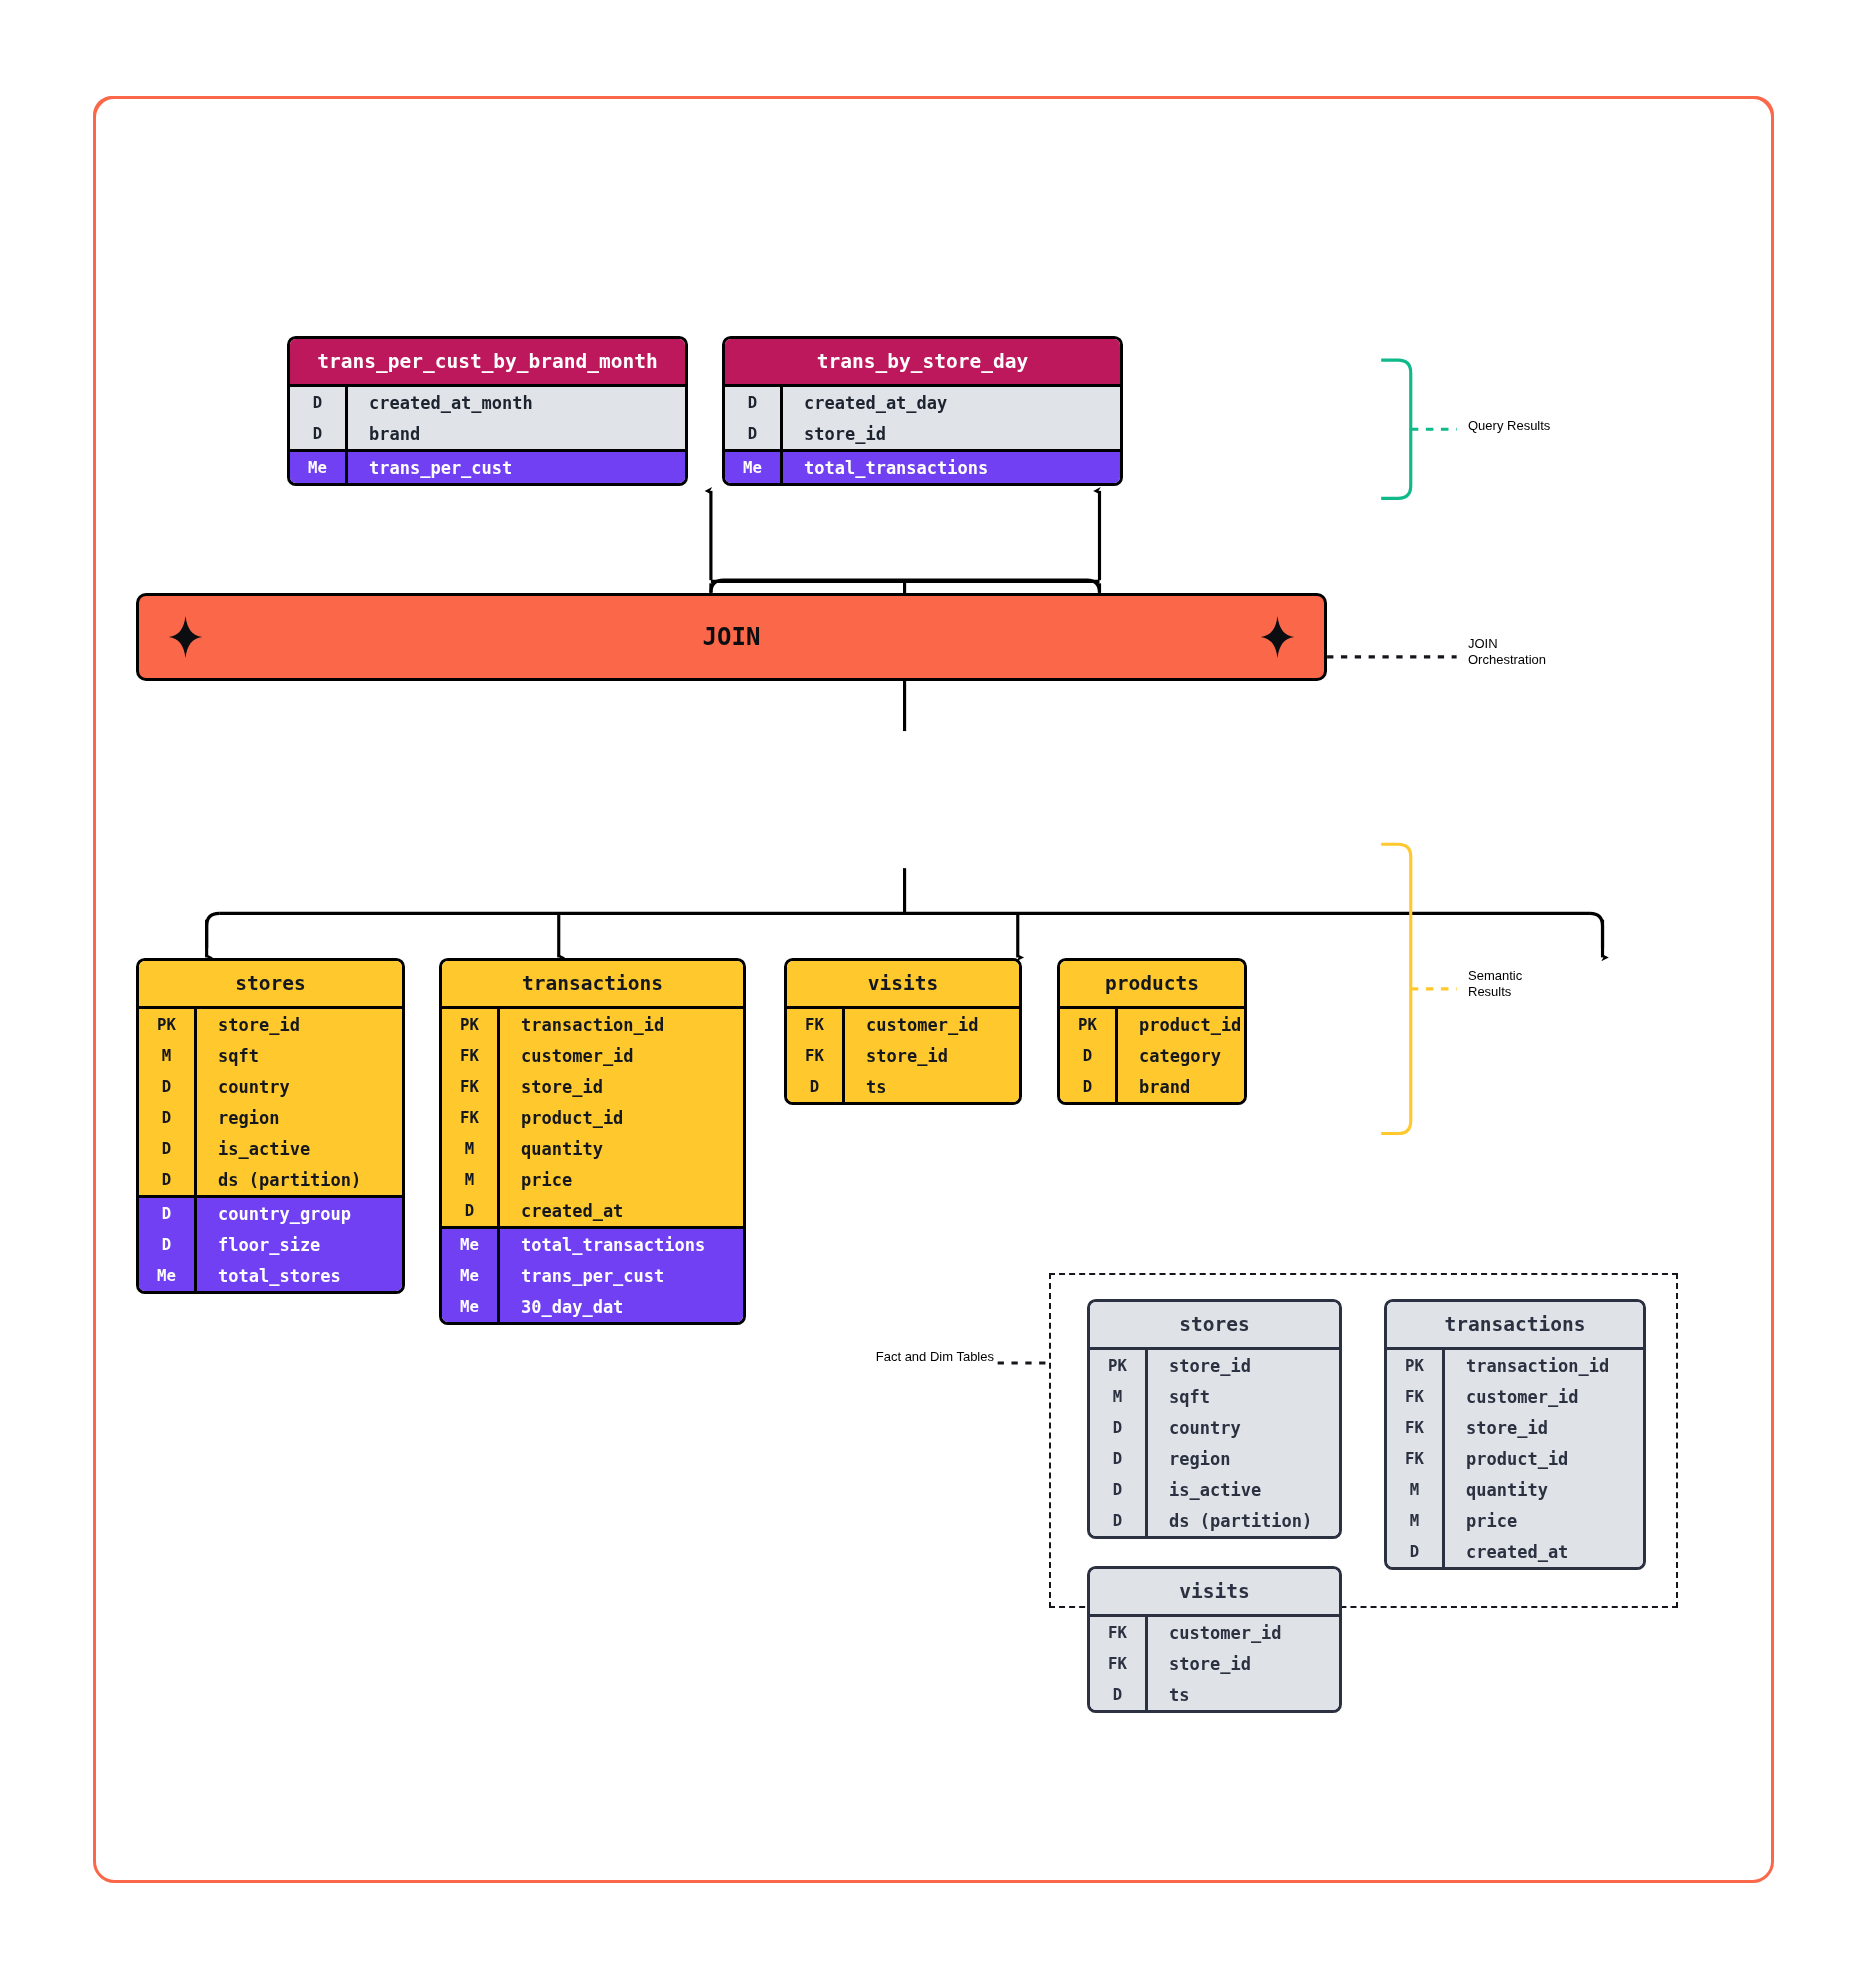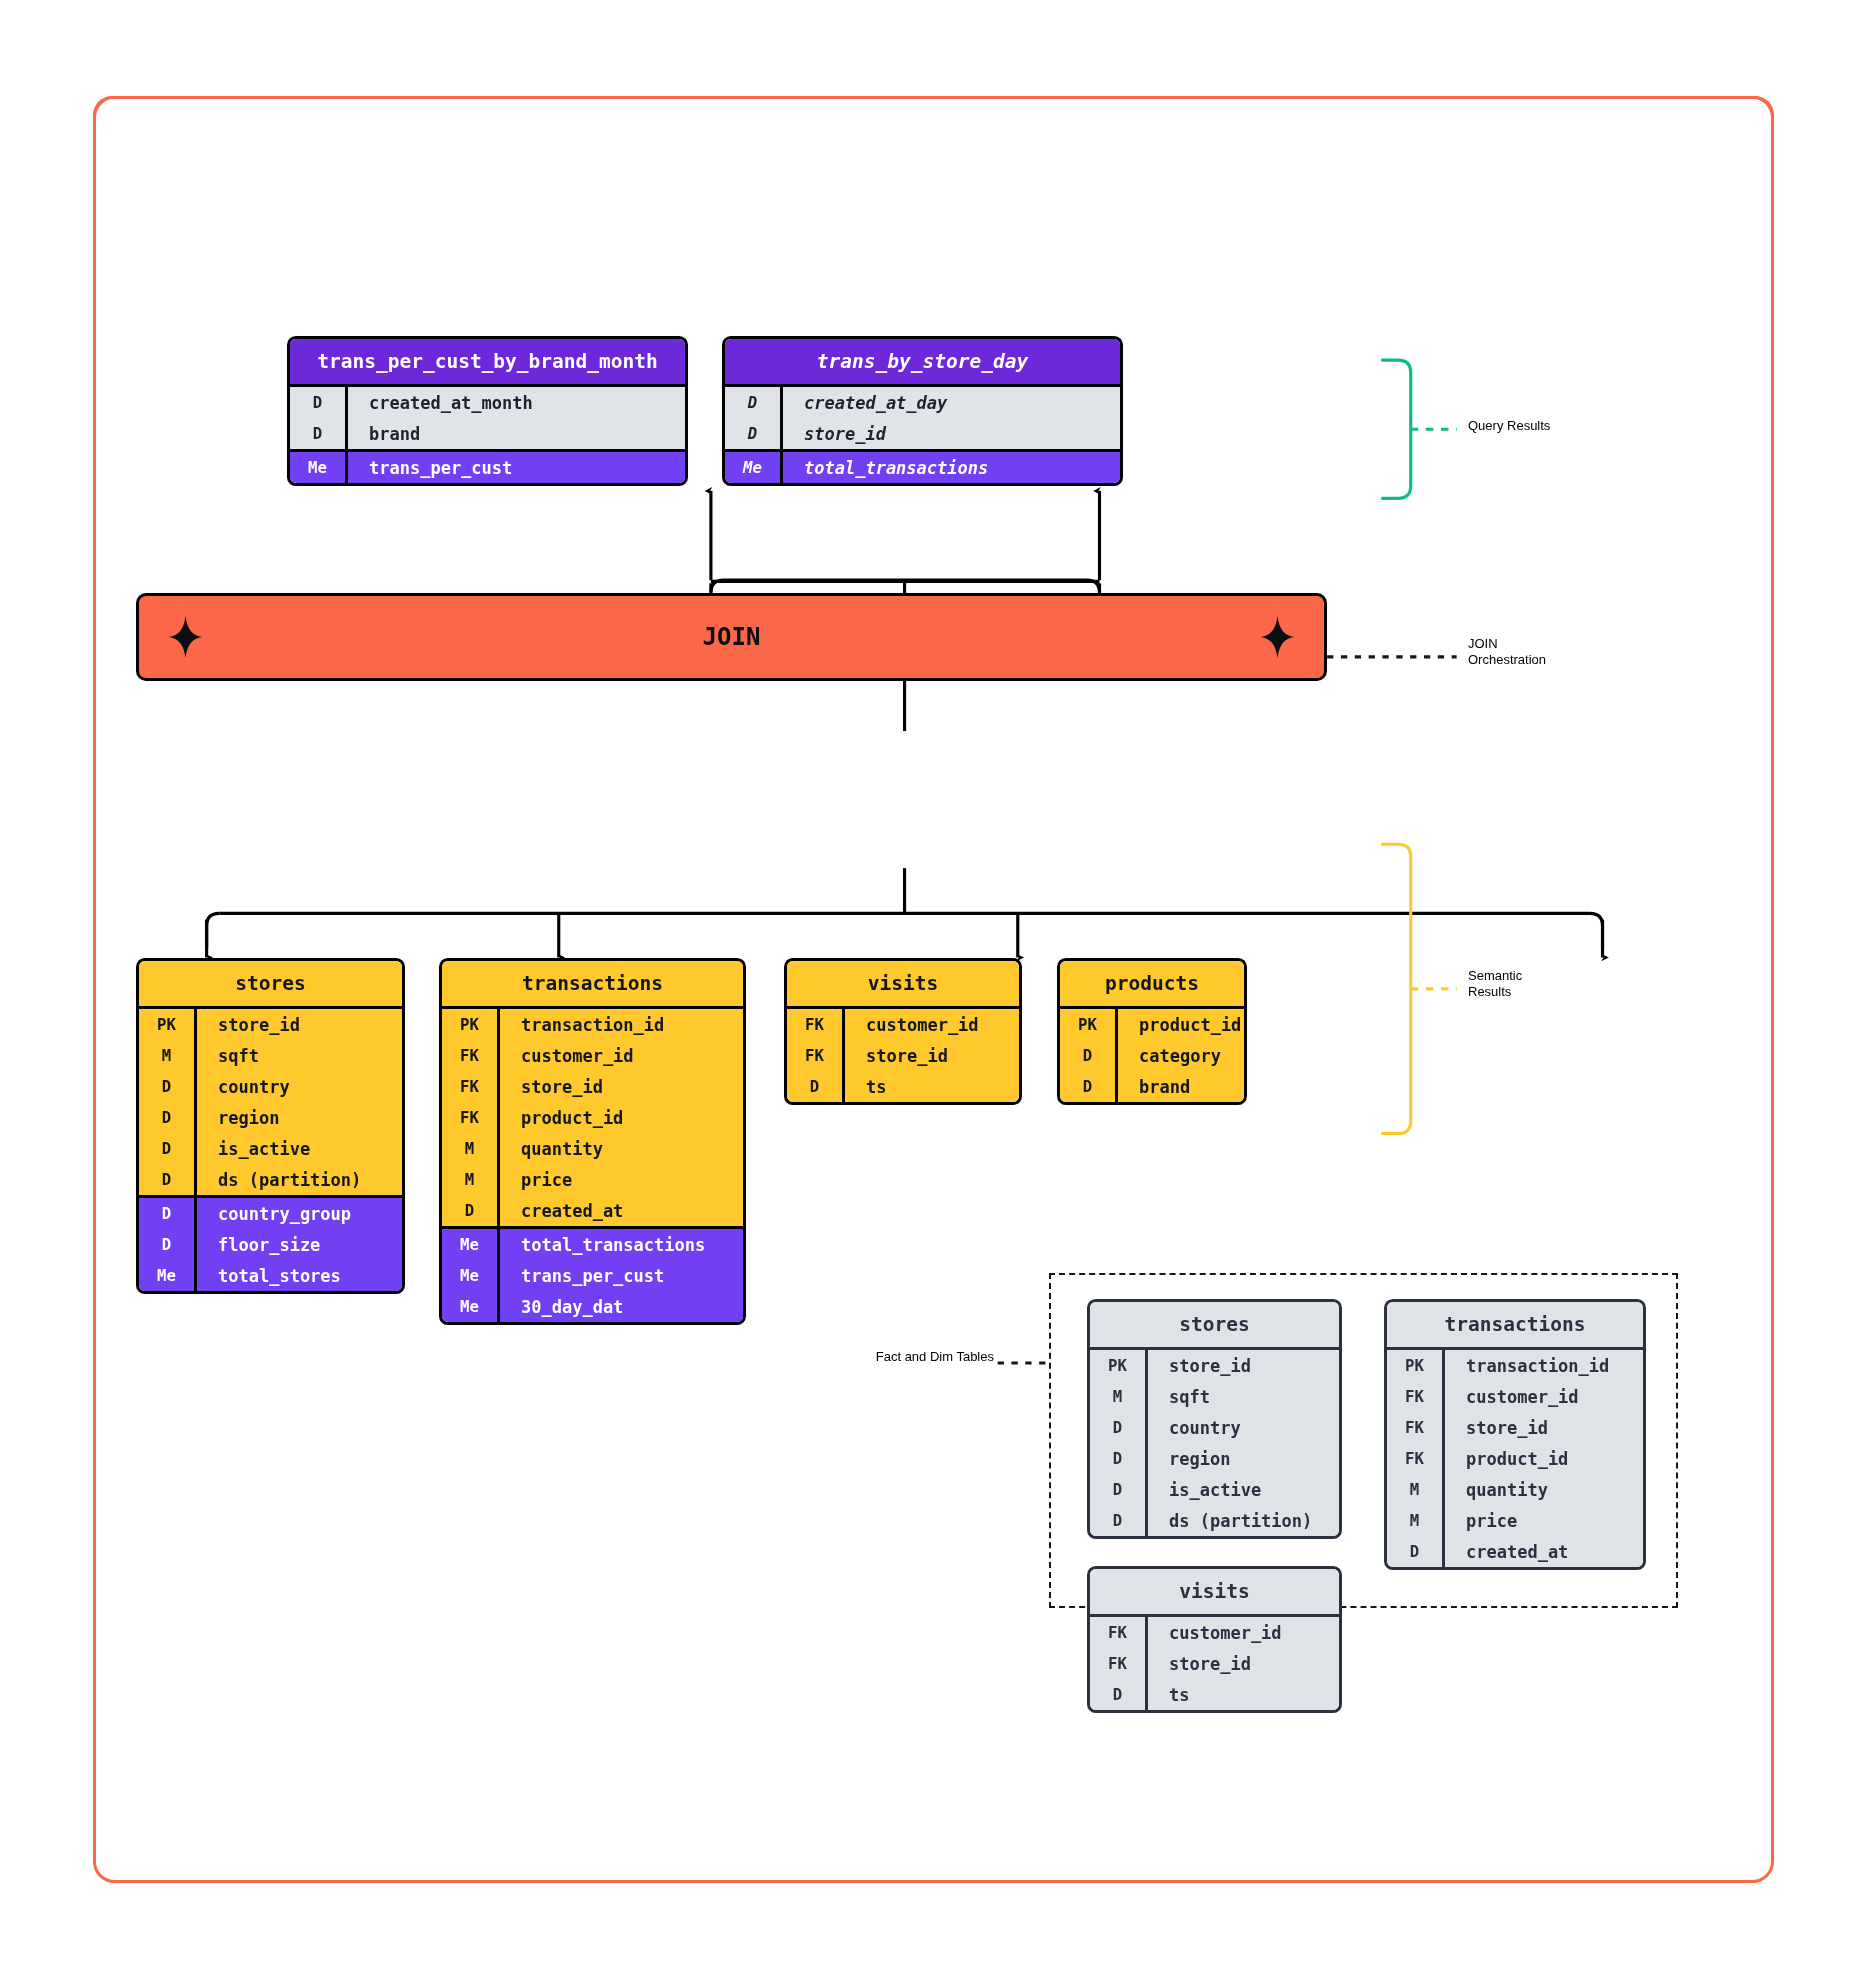--- a/index.html
+++ b/index.html
@@ -29,21 +29,21 @@
   .box .rw{display:flex;align-items:center;height:31px;}
   .box .rw .k{width:55px;min-width:55px;text-align:center;
               font-family:"DejaVu Sans Mono",monospace;font-weight:bold;font-size:15.7px;}
   .box .rw .v{flex:1;padding-left:24px;font-family:"DejaVu Sans Mono",monospace;
               font-weight:bold;font-size:17px;white-space:nowrap;}
   .box .seg{position:relative;}
   .box .seg + .seg{border-top:3.1px solid #000;}
   .box .seg .sep{position:absolute;left:55px;top:0;bottom:0;width:3.1px;background:#000;}
 
   
-  .green .hdr{background:#6d28d9;color:#fff;}
+  .green .hdr{background:#be185d;color:#fff;}
   .green .seg.dim{background:#E0E4E8;color:#1d2430;}
   .green .seg.met{background:#7040F2;color:#fff;}
 
   .amber .hdr{background:#FFC92D;color:#14171d;}
   .amber .seg.dim{background:#FFC92D;color:#14171d;}
   .amber .seg.met{background:#7040F2;color:#fff;}
 
   .gray{border-color:#2B3141;}
   .gray .hdr{background:#DFE3E8;color:#2B3141;}
   .gray .rows{border-top-color:#2B3141;}
@@ -151,21 +151,21 @@
       <div class="seg met">
         <div class="sep"></div>
         <div class="rw">
           <span class="k">Me</span>
           <span class="v">trans_per_cust</span>
         </div>
       </div>
     </div>
   </div>
 
-  <div class="box green" style="left:629px;top:240px;width:401px;font-style:italic;">
+  <div class="box green" style="left:629px;top:240px;width:401px;">
     <div class="hdr">trans_by_store_day</div>
     <div class="rows">
       <div class="seg dim">
         <div class="sep"></div>
         <div class="rw">
           <span class="k">D</span>
           <span class="v">created_at_day</span>
         </div>
         <div class="rw">
           <span class="k">D</span>

